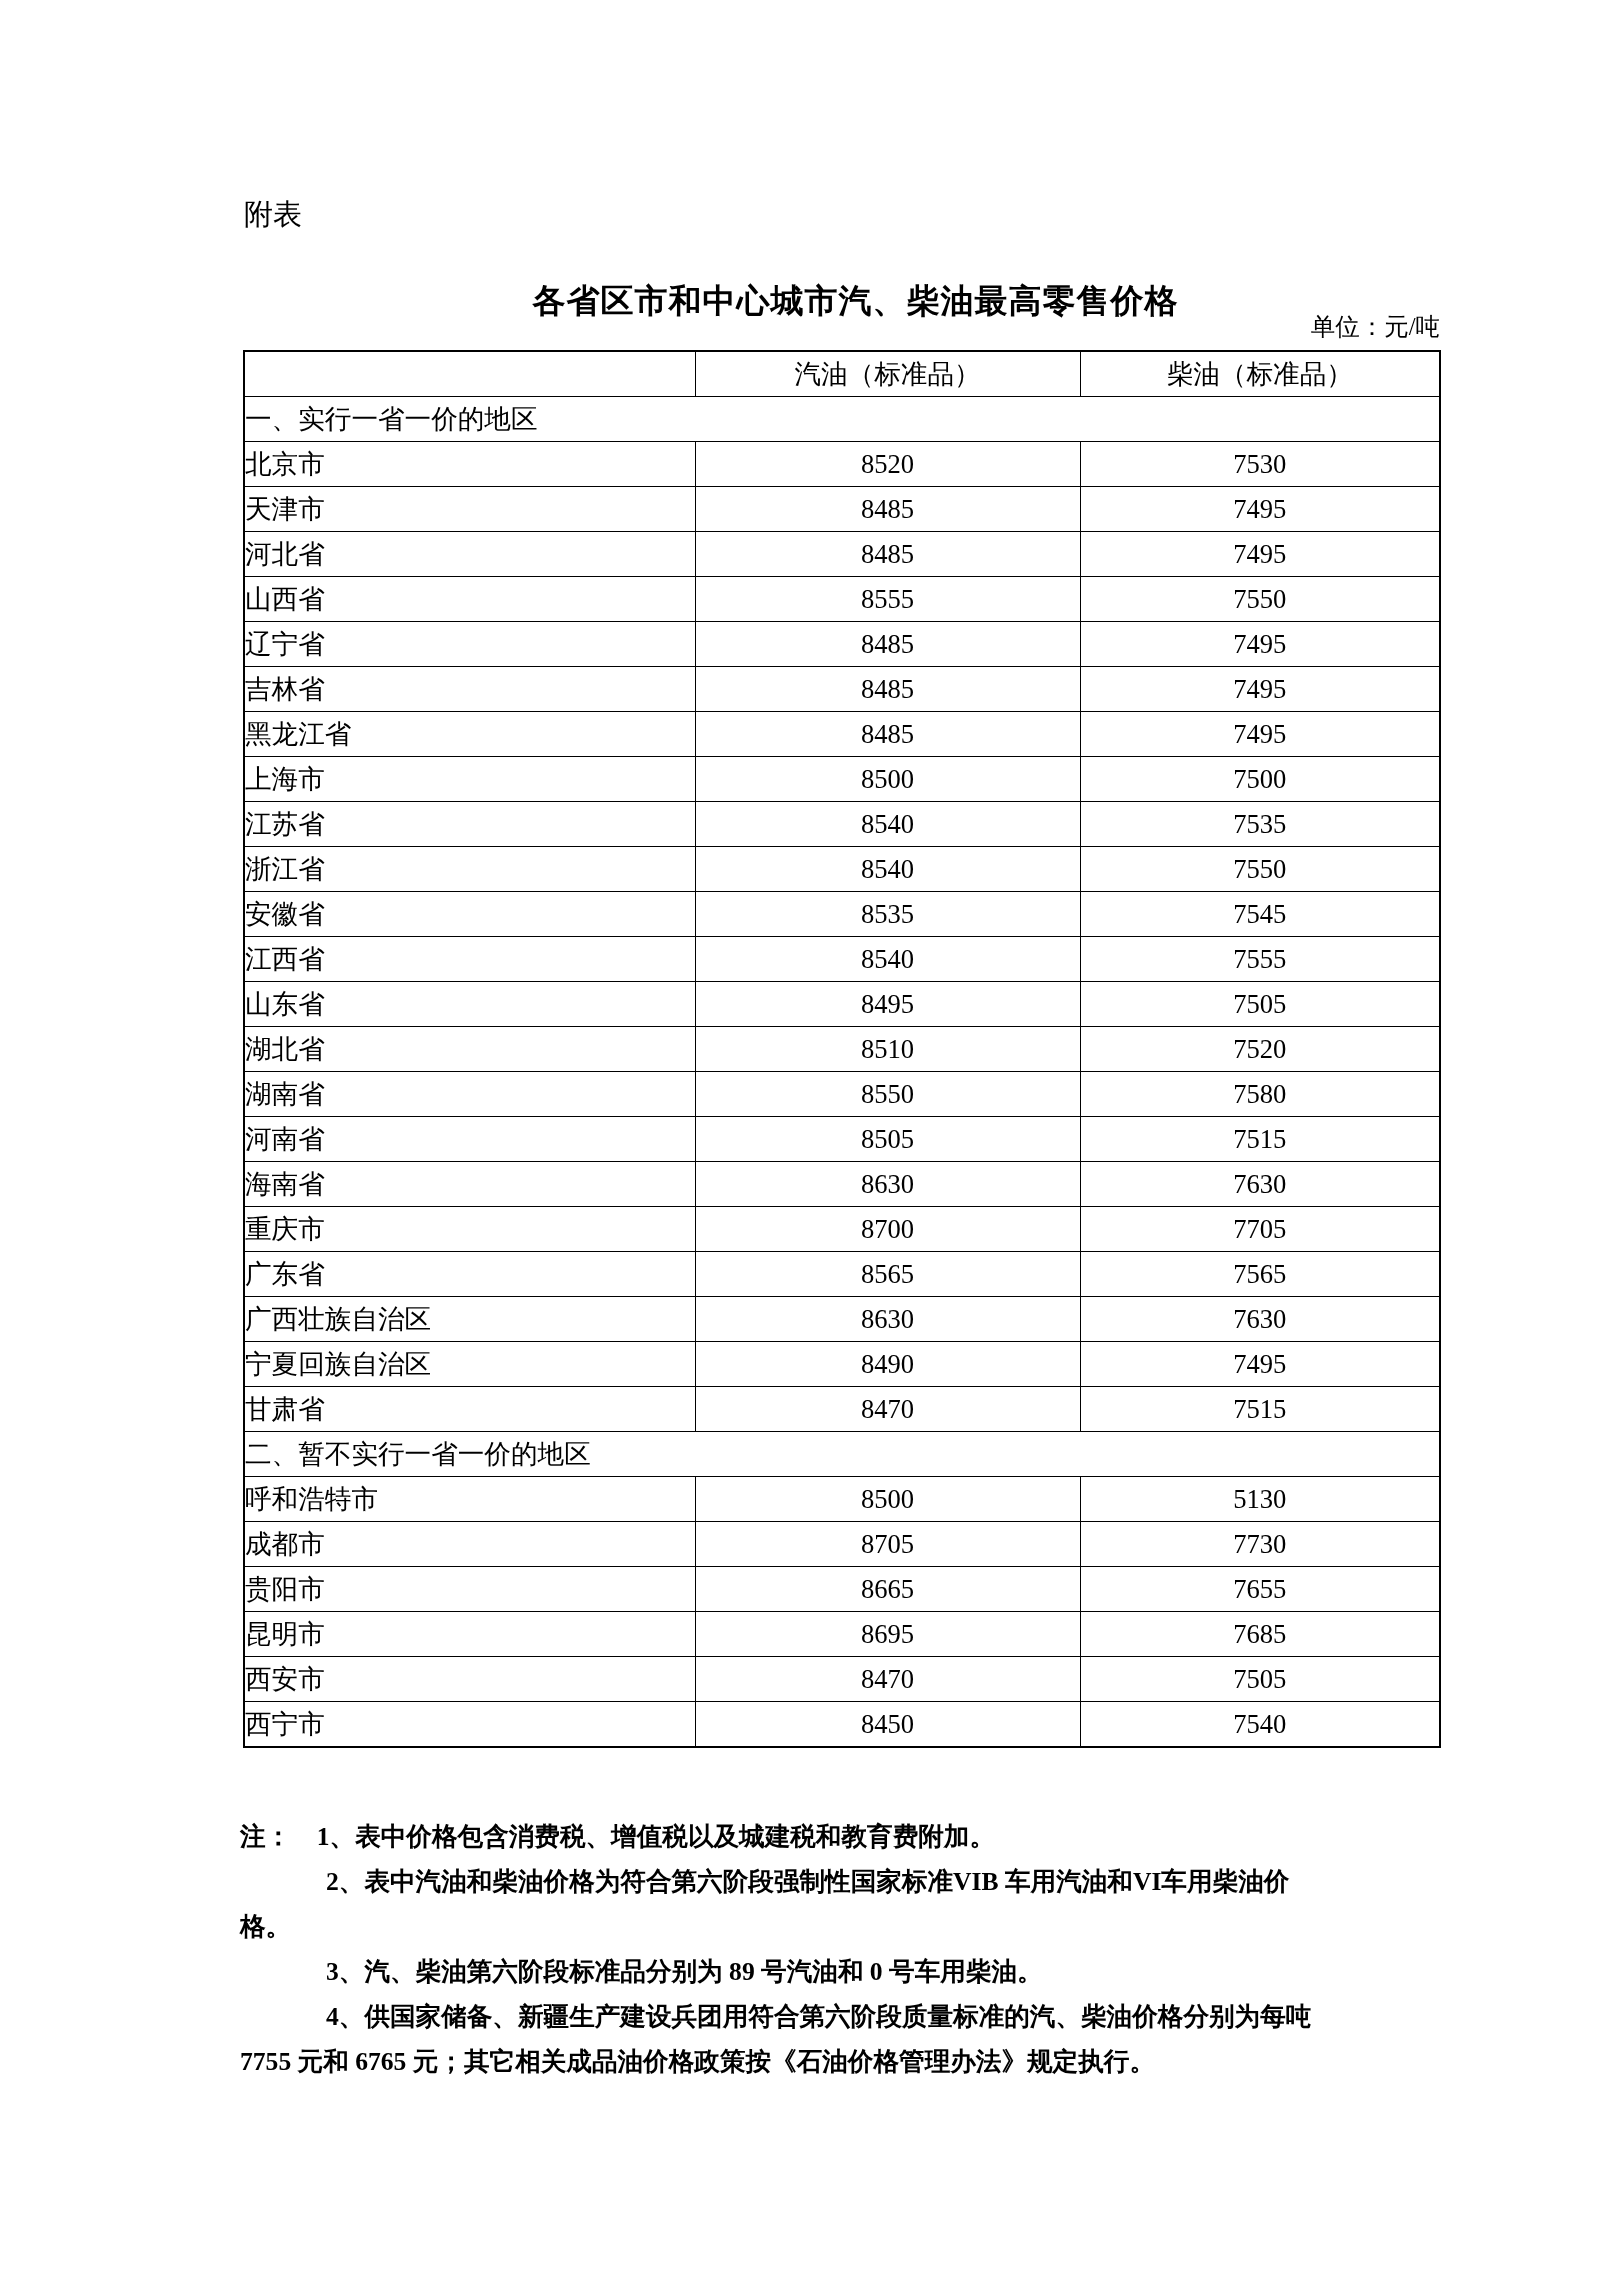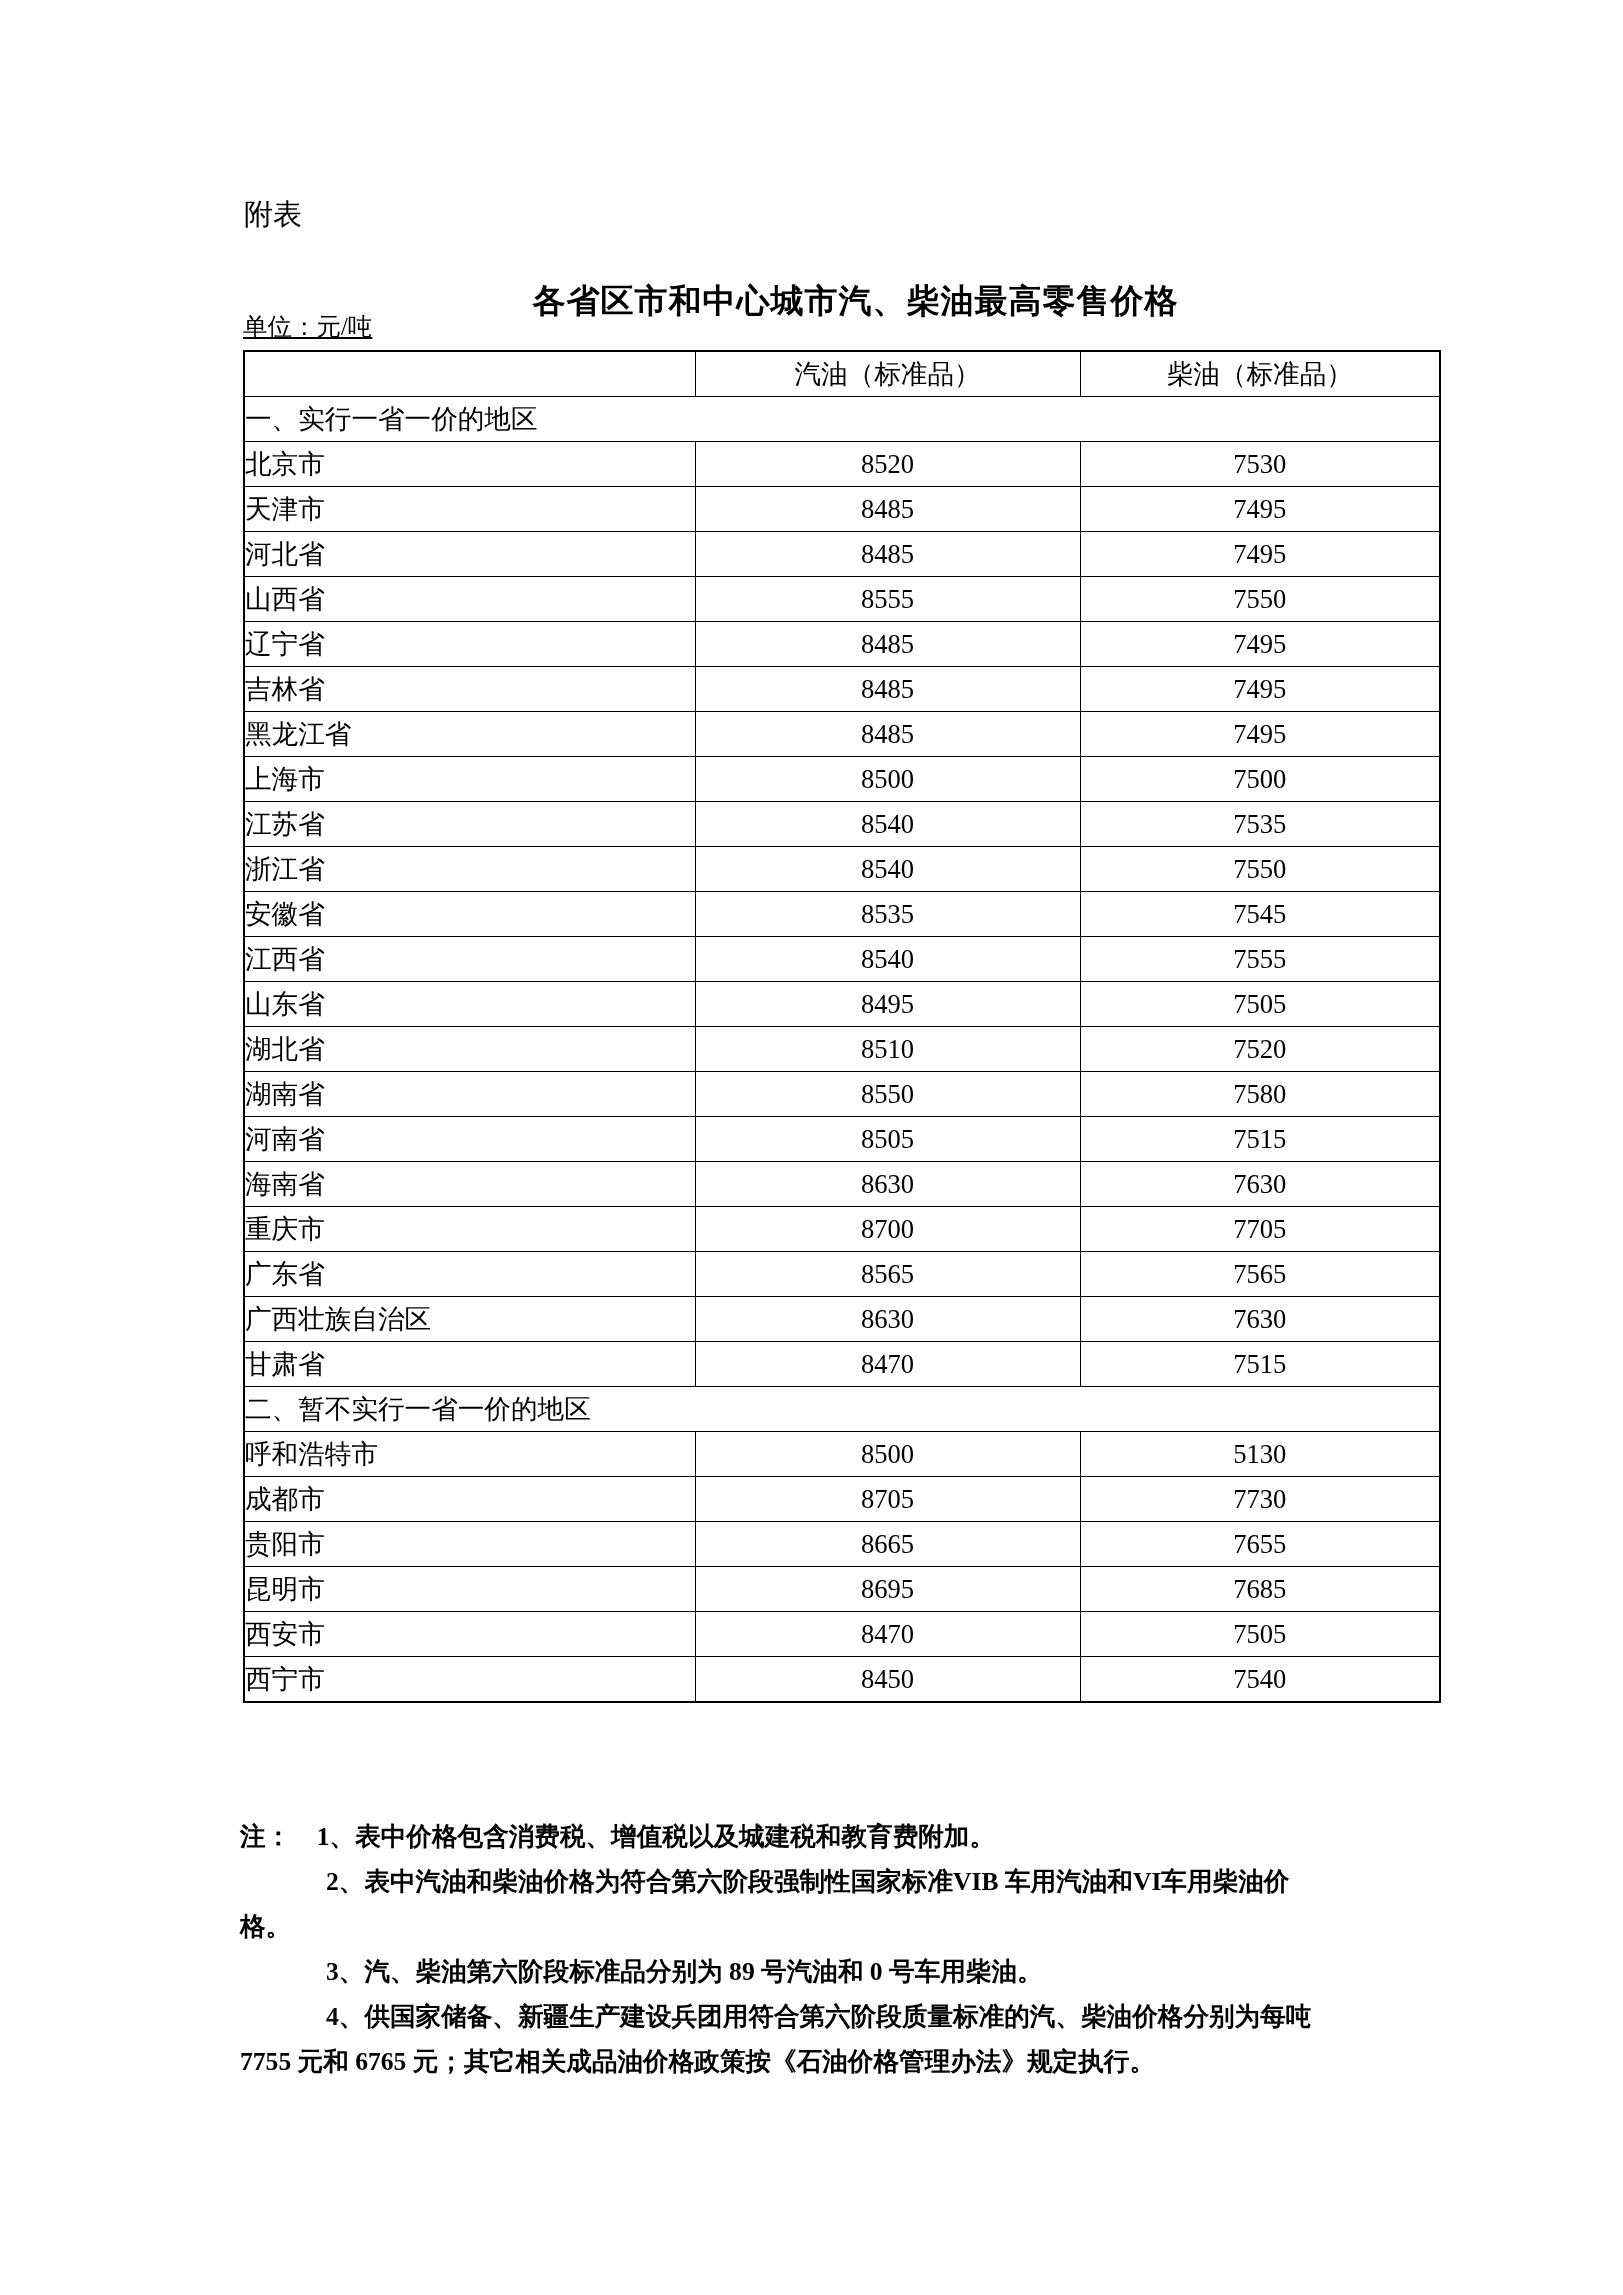--- a/index.html
+++ b/index.html
@@ -27,23 +27,23 @@
     font-family:"Liberation Sans", sans-serif;
     font-weight:bold;
     font-size:33px;
     line-height:38px;
     letter-spacing:1px;
   }
   .unit-label{
     position:absolute;
     left:243px; top:312px;
     width:1197px;
+    text-align:right;
     font-size:24.5px;
     line-height:29px;
-    text-decoration:underline;
   }
   table.price-table{
     position:absolute;
     left:243px; top:350px;
     width:1197px;
     border-collapse:collapse;
     table-layout:fixed;
     border:2.6px solid #000;
   }
   table.price-table td{
@@ -195,20 +195,25 @@
           <td class="region-cell">广东省</td>
           <td class="price-cell">8565</td>
           <td class="price-cell">7565</td>
         </tr>
         <tr>
           <td class="region-cell">广西壮族自治区</td>
           <td class="price-cell">8630</td>
           <td class="price-cell">7630</td>
         </tr>
         <tr>
+          <td class="region-cell">宁夏回族自治区</td>
+          <td class="price-cell">8490</td>
+          <td class="price-cell">7495</td>
+        </tr>
+        <tr>
           <td class="region-cell">甘肃省</td>
           <td class="price-cell">8470</td>
           <td class="price-cell">7515</td>
         </tr>
         <tr>
           <td class="section-cell" colspan="3">二、暂不实行一省一价的地区</td>
         </tr>
         <tr>
           <td class="region-cell">呼和浩特市</td>
           <td class="price-cell">8500</td>

